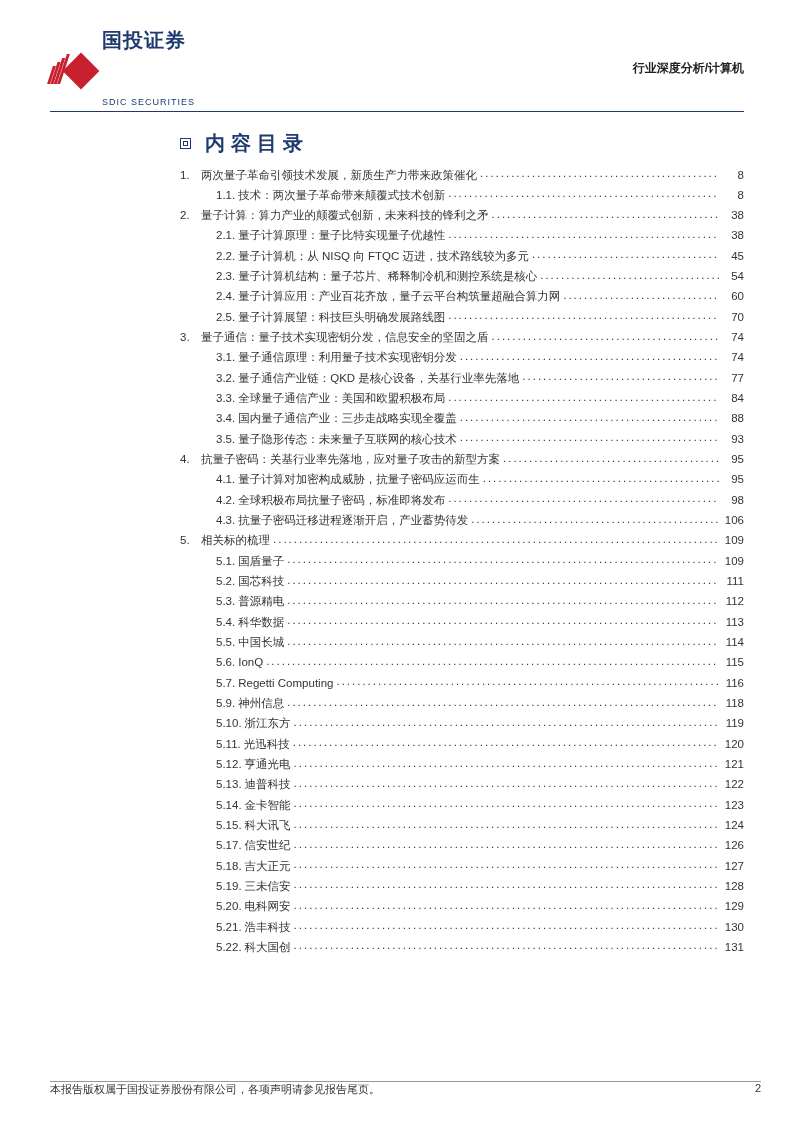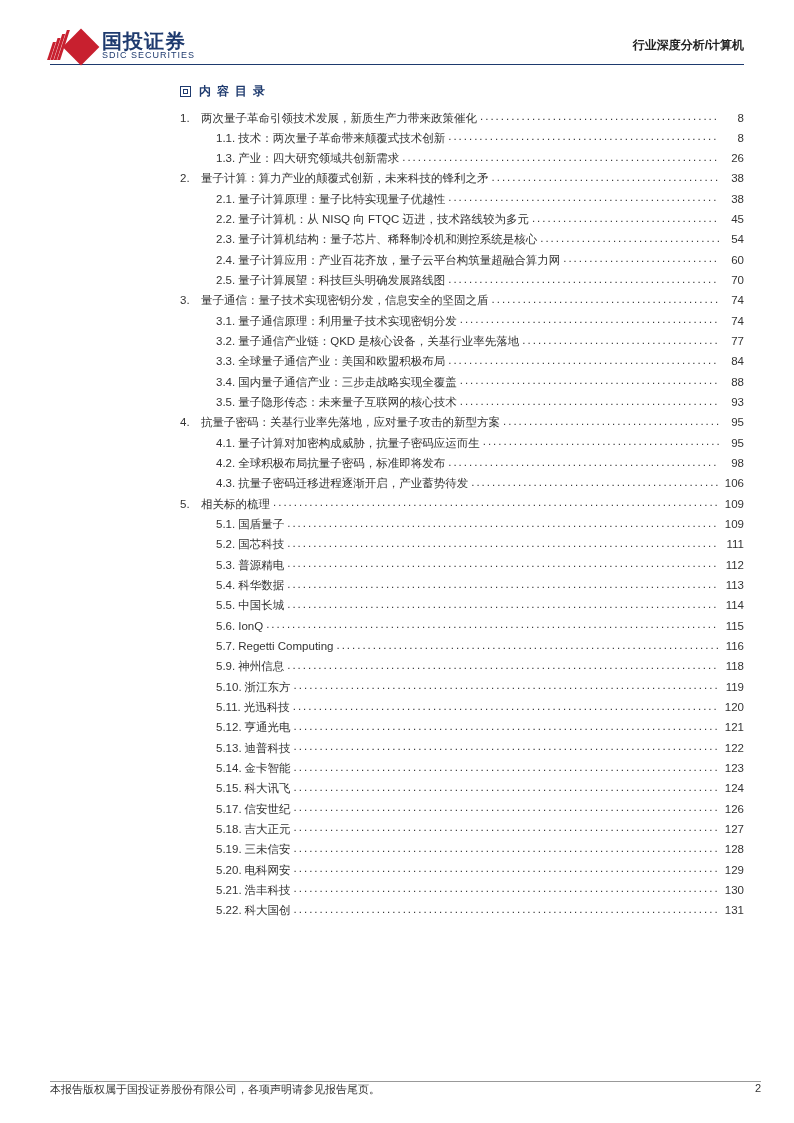--- a/index.html
+++ b/index.html
@@ -52,34 +52,35 @@
   .logo-diamond {
     width: 26px; height: 26px;
     background: #c8202f;
     transform: rotate(45deg);
     margin-left: 2px;
   }
   .logo-text {
     display: flex;
     flex-direction: column;
     line-height: 1;
+    gap: 48px;
   }
   .logo-cn { font-size: 20px; font-weight: 700; color: #1e3a6e; letter-spacing: 1px; }
   .logo-en { font-size: 9px; font-weight: 400; color: #1e3a6e; letter-spacing: 1px; }
   .doc-tag { font-size: 12px; font-weight: 700; color: #222; margin-left: 28px; }
   .toc-wrap { margin-left: 130px; margin-right: 0; }
   .toc-title {
-    font-size: 12px;
+    font-size: 20px;
     font-weight: 700;
     color: #1e3a6e;
     letter-spacing: 6px;
     margin-bottom: 10px;
     display: flex;
     align-items: center;
-    gap: 6px;
+    gap: 12px;
   }
   .toc-title-marker {
     display:inline-block;
     width:11px;height:11px;
     border:1.5px solid #1e3a6e;
     position: relative;
     margin-right: 2px;
   }
   .toc-title-marker::after{
     content:"";
@@ -160,26 +161,20 @@
           <span class="toc-text">两次量子革命引领技术发展，新质生产力带来政策催化</span>
           <span class="toc-dots"></span>
           <span class="toc-page">8</span>
         </div>
         <div class="toc-row level2">
           <span class="toc-num l2">1.1.</span>
           <span class="toc-text">技术：两次量子革命带来颠覆式技术创新</span>
           <span class="toc-dots"></span>
           <span class="toc-page">8</span>
         </div>
-        <div class="toc-row level2">
-          <span class="toc-num l2">1.3.</span>
-          <span class="toc-text">产业：四大研究领域共创新需求</span>
-          <span class="toc-dots"></span>
-          <span class="toc-page">26</span>
-        </div>
         <div class="toc-row level1">
           <span class="toc-num l1">2.</span>
           <span class="toc-text">量子计算：算力产业的颠覆式创新，未来科技的锋利之矛</span>
           <span class="toc-dots"></span>
           <span class="toc-page">38</span>
         </div>
         <div class="toc-row level2">
           <span class="toc-num l2">2.1.</span>
           <span class="toc-text">量子计算原理：量子比特实现量子优越性</span>
           <span class="toc-dots"></span>

